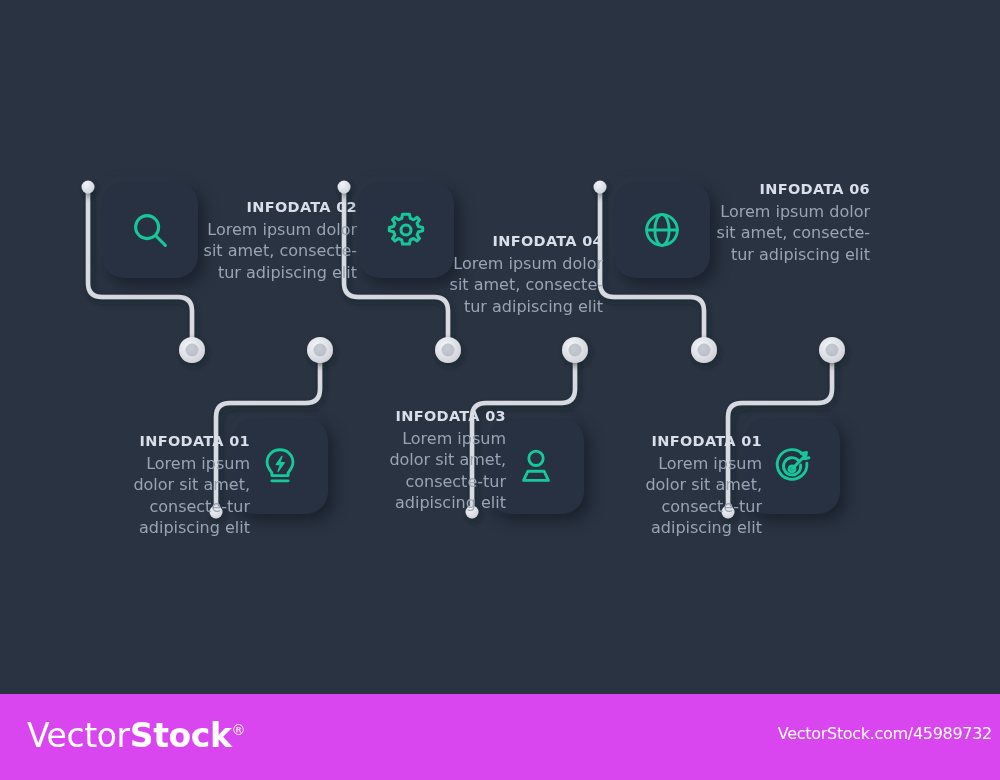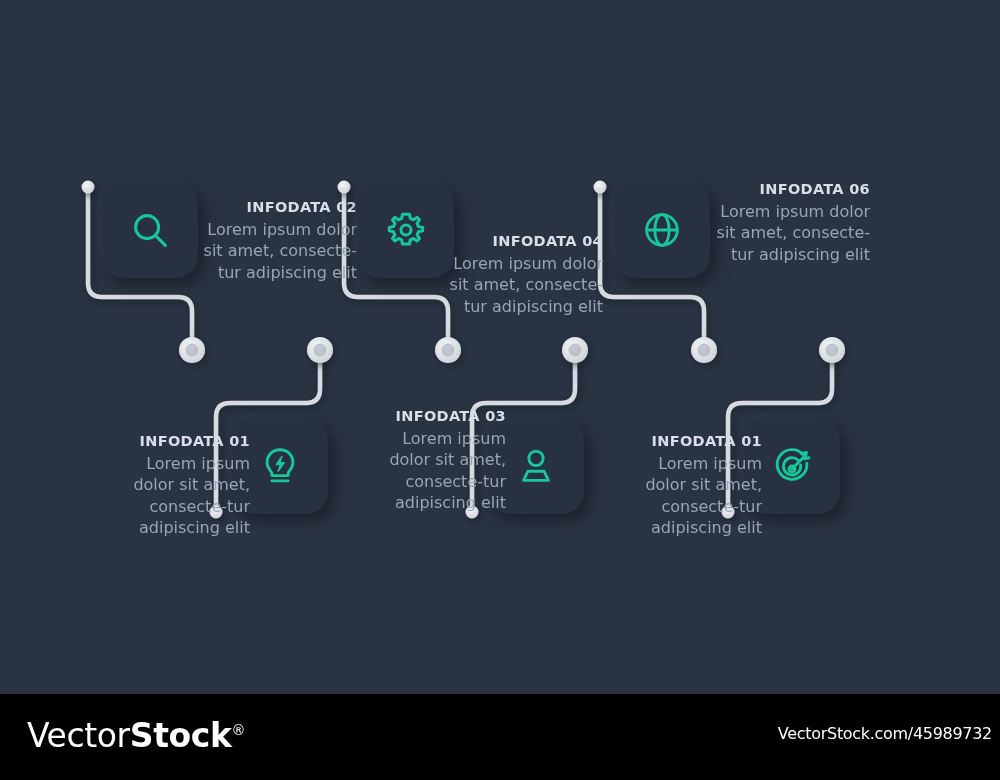--- a/index.html
+++ b/index.html
@@ -70,21 +70,21 @@
     margin: 0;
   }
   .txt.center  .ttl, .txt.center  .body { text-align: right; }
   .txt.right   .ttl, .txt.right   .body { text-align: right; margin-left: 32px; }
 
   
   #footer {
     position: relative;
     width: 1000px;
     height: 86px;
-    background: #000000;
+    background: #d946ef;
   }
   #logo {
     position: absolute;
     left: 27px;
     top: 22px;
     font-size: 33px;
     color: #ffffff;
     letter-spacing: -0.4px;
     white-space: nowrap;
     font-family: "DejaVu Sans", "Liberation Sans", sans-serif;

